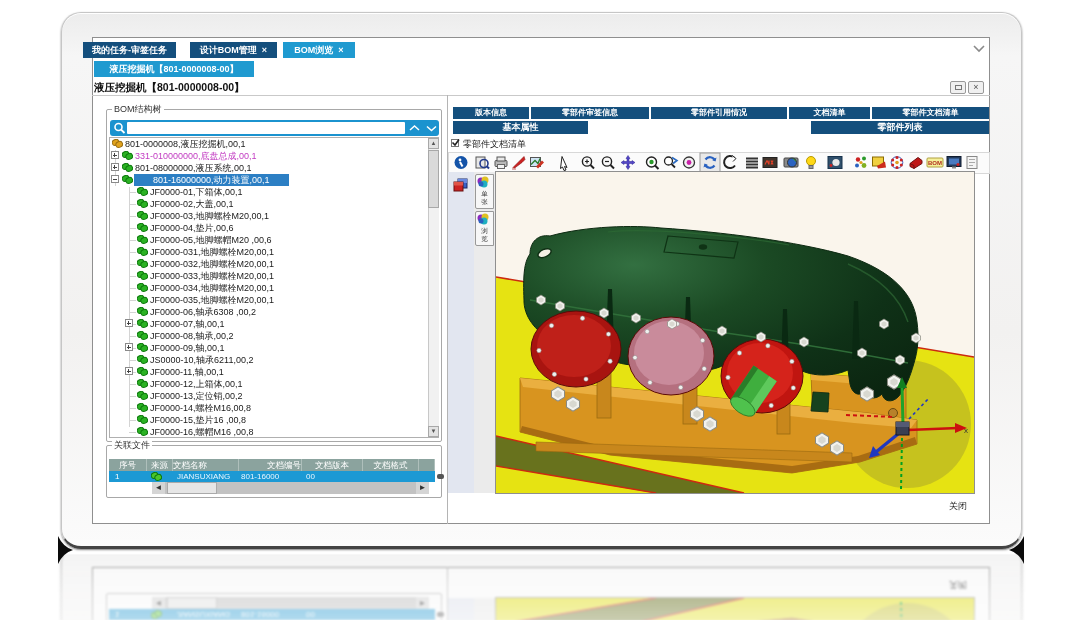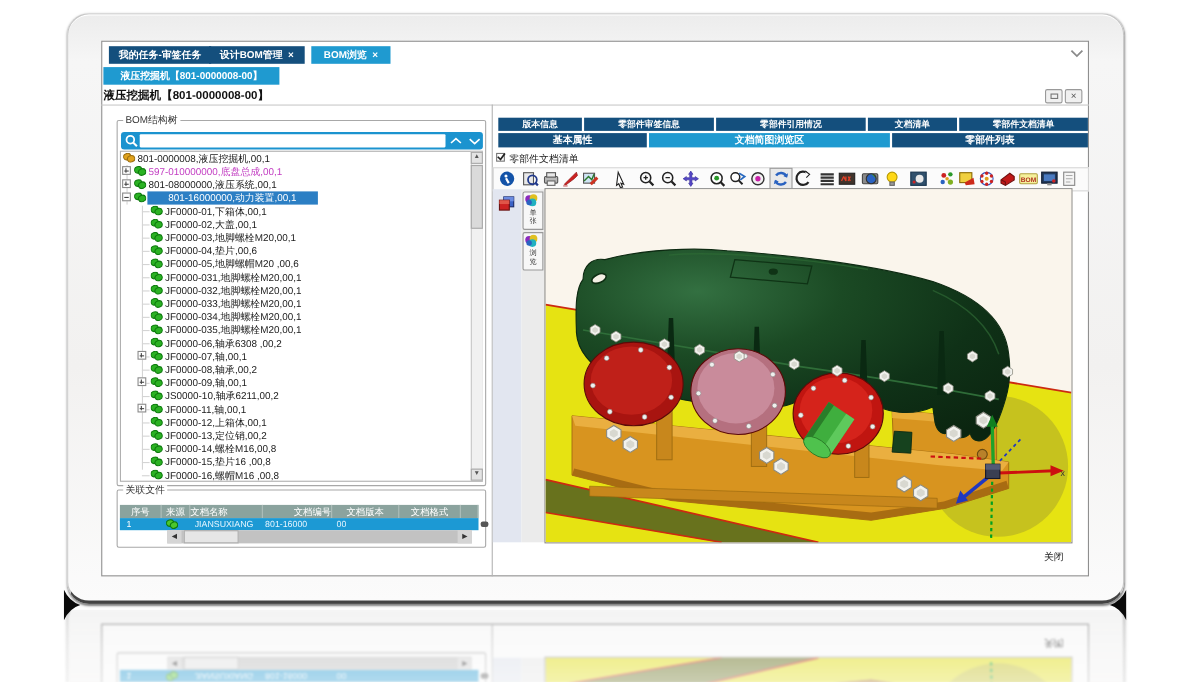--- a/index.html
+++ b/index.html
@@ -18,21 +18,21 @@
 .gl{position:absolute;background:#c9c9c9}
 .refl{position:absolute;left:0;top:554px;width:1080px;height:67px;overflow:hidden;
  filter:blur(1.1px) brightness(0.97);
  -webkit-mask-image:linear-gradient(180deg,rgba(0,0,0,1) 0px,rgba(0,0,0,.72) 16px,rgba(0,0,0,.5) 38px,rgba(0,0,0,.34) 67px);
  mask-image:linear-gradient(180deg,rgba(0,0,0,1) 0px,rgba(0,0,0,.72) 16px,rgba(0,0,0,.5) 38px,rgba(0,0,0,.34) 67px)}
 .refl .wrap{position:absolute;left:0;top:0;width:1080px;height:537px;
  transform:scaleY(-1) translateY(-537px);transform-origin:50% 0}
 </style></head><body>
 <div class="win">
     <div class="panel"></div>
-    <div class="t navy" style="left:37px;top:29px;width:93px;height:16px;font-size:9px;line-height:16px;text-align:center;font-weight:bold">我的任务-审签任务</div>
+    <div class="t navy" style="left:21px;top:29px;width:93px;height:16px;font-size:9px;line-height:16px;text-align:center;font-weight:bold">我的任务-审签任务</div>
     <div class="t navy" style="left:128px;top:29px;width:87px;height:16px;font-size:9px;line-height:16px;text-align:center;font-weight:bold">设计BOM管理&nbsp;&nbsp;×</div>
     <div class="t lblue" style="left:221px;top:29px;width:72px;height:16px;font-size:9px;line-height:16px;text-align:center;font-weight:bold">BOM浏览&nbsp;&nbsp;×</div>
     <svg class="abs" style="left:910px;top:30px" width="14" height="10">
       <path d="M2,3 L7,8 L12,3" fill="none" stroke="#8a8a8a" stroke-width="1.6"></path>
     </svg>
     <div class="t lblue" style="left:32px;top:48px;width:160px;height:16px;font-size:9px;line-height:16px;text-align:center;font-weight:bold">液压挖掘机【801-0000008-00】</div>
     <div class="t" style="left:32px;top:67px;width:400px;height:14px;color:#111;font-size:10.5px;line-height:14px;font-weight:bold">液压挖掘机【801-0000008-00】</div>
     <div class="abs" style="left:888px;top:68px;width:16px;height:13px;background:#f0f0f0;border:1px solid #999;border-radius:2px">
       <div style="margin:3px auto 0;width:7px;height:5px;border:1px solid #777"></div>
     </div>
@@ -60,21 +60,21 @@
           <ellipse cx="7.2" cy="5.4" rx="3.4" ry="2.9" fill="#e0a21c" stroke="#9a6d10" stroke-width="1" transform="rotate(-20 7.2 5.4)"></ellipse>
         </svg>
         <div class="row" style="left:124px;top:137px;color:#1a1a1a">801-0000008,液压挖掘机,00,1</div>
         <div class="abs" style="left:110px;top:150px;width:8px;height:8px;background:#fff;border:1px solid #8a8a8a;font-size:0"></div>
         <div class="abs" style="left:112px;top:154px;width:4px;height:1px;background:#444"></div>
         <div class="abs" style="left:113px;top:152px;width:1px;height:4px;background:#444"></div>
         <svg class="abs" style="left:121px;top:150px" width="11" height="9">
           <ellipse cx="3.6" cy="3.4" rx="3.4" ry="2.9" fill="#2bb223" stroke="#0d7a0d" stroke-width="1" transform="rotate(-20 3.6 3.4)"></ellipse>
           <ellipse cx="7.2" cy="5.4" rx="3.4" ry="2.9" fill="#2bb223" stroke="#0d7a0d" stroke-width="1" transform="rotate(-20 7.2 5.4)"></ellipse>
         </svg>
-        <div class="row" style="left:134px;top:149px;color:#c23cc2">597-010000000,底盘总成,00,1</div>
+        <div class="row" style="left:134px;top:149px;color:#c23cc2">331-010000000,底盘总成,00,1</div>
         <div class="abs" style="left:110px;top:162px;width:8px;height:8px;background:#fff;border:1px solid #8a8a8a;font-size:0"></div>
         <div class="abs" style="left:112px;top:166px;width:4px;height:1px;background:#444"></div>
         <div class="abs" style="left:113px;top:164px;width:1px;height:4px;background:#444"></div>
         <svg class="abs" style="left:121px;top:162px" width="11" height="9">
           <ellipse cx="3.6" cy="3.4" rx="3.4" ry="2.9" fill="#2bb223" stroke="#0d7a0d" stroke-width="1" transform="rotate(-20 3.6 3.4)"></ellipse>
           <ellipse cx="7.2" cy="5.4" rx="3.4" ry="2.9" fill="#2bb223" stroke="#0d7a0d" stroke-width="1" transform="rotate(-20 7.2 5.4)"></ellipse>
         </svg>
         <div class="row" style="left:134px;top:161px;color:#1a1a1a">801-08000000,液压系统,00,1</div>
         <div class="abs" style="left:110px;top:174px;width:8px;height:8px;background:#fff;border:1px solid #8a8a8a;font-size:0"></div>
         <div class="abs" style="left:112px;top:178px;width:4px;height:1px;background:#444"></div>
@@ -249,21 +249,20 @@
     <div class="abs" style="left:105px;top:469px;width:50px;height:12px;background:#e6e6e6;border:1px solid #aaa"></div>
     <div class="abs" style="left:354px;top:469px;width:13px;height:12px;background:#d5d5d5;font-size:8px;line-height:12px;text-align:center;color:#333">►</div>
     <div class="t" style="left:887px;top:487px;width:30px;height:12px;color:#222;font-size:9px;line-height:12px">关闭</div>
     <div class="gl" style="left:385px;top:82px;width:1px;height:429px;background:#b4b4b4"></div>
     <div class="t navy" style="left:391px;top:94px;width:76px;height:12px;font-size:8px;line-height:12px;text-align:center;font-weight:bold">版本信息</div>
     <div class="t navy" style="left:469px;top:94px;width:118px;height:12px;font-size:8px;line-height:12px;text-align:center;font-weight:bold">零部件审签信息</div>
     <div class="t navy" style="left:589px;top:94px;width:136px;height:12px;font-size:8px;line-height:12px;text-align:center;font-weight:bold">零部件引用情况</div>
     <div class="t navy" style="left:727px;top:94px;width:81px;height:12px;font-size:8px;line-height:12px;text-align:center;font-weight:bold">文档清单</div>
     <div class="t navy" style="left:810px;top:94px;width:117px;height:12px;font-size:8px;line-height:12px;text-align:center;font-weight:bold">零部件文档清单</div>
     <div class="t navy" style="left:391px;top:108px;width:135px;height:13px;font-size:9px;line-height:13px;text-align:center;font-weight:bold">基本属性</div>
-    <div class="t lblue" style="left:528px;top:108px;width:219px;height:13px;font-size:9px;line-height:13px;text-align:center;font-weight:bold">文档简图浏览区</div>
     <div class="t navy" style="left:749px;top:108px;width:178px;height:13px;font-size:9px;line-height:13px;text-align:center;font-weight:bold">零部件列表</div>
     <div class="abs" style="left:389px;top:126px;width:8px;height:8px;background:#fff;border:1px solid #777"></div>
     <svg class="abs" style="left:389px;top:125px" width="10" height="10">
       <path d="M1.5,4.5 L4,7 L8,1.5" stroke="#222" stroke-width="1.6" fill="none"></path>
     </svg>
     <div class="t" style="left:401px;top:125px;width:120px;height:12px;color:#222;font-size:9px;line-height:12px">零部件文档清单</div>
     <div class="abs" style="left:386px;top:139px;width:542px;height:22px;background:#fbfbfb;border:1px solid #d8d8d8"></div>
     <svg class="abs" style="left:386px;top:139px" width="541" height="22" viewBox="0 0 541 22">
       <g transform="translate(13,10.5)">
         <circle r="6.5" fill="#1353a8"></circle>

